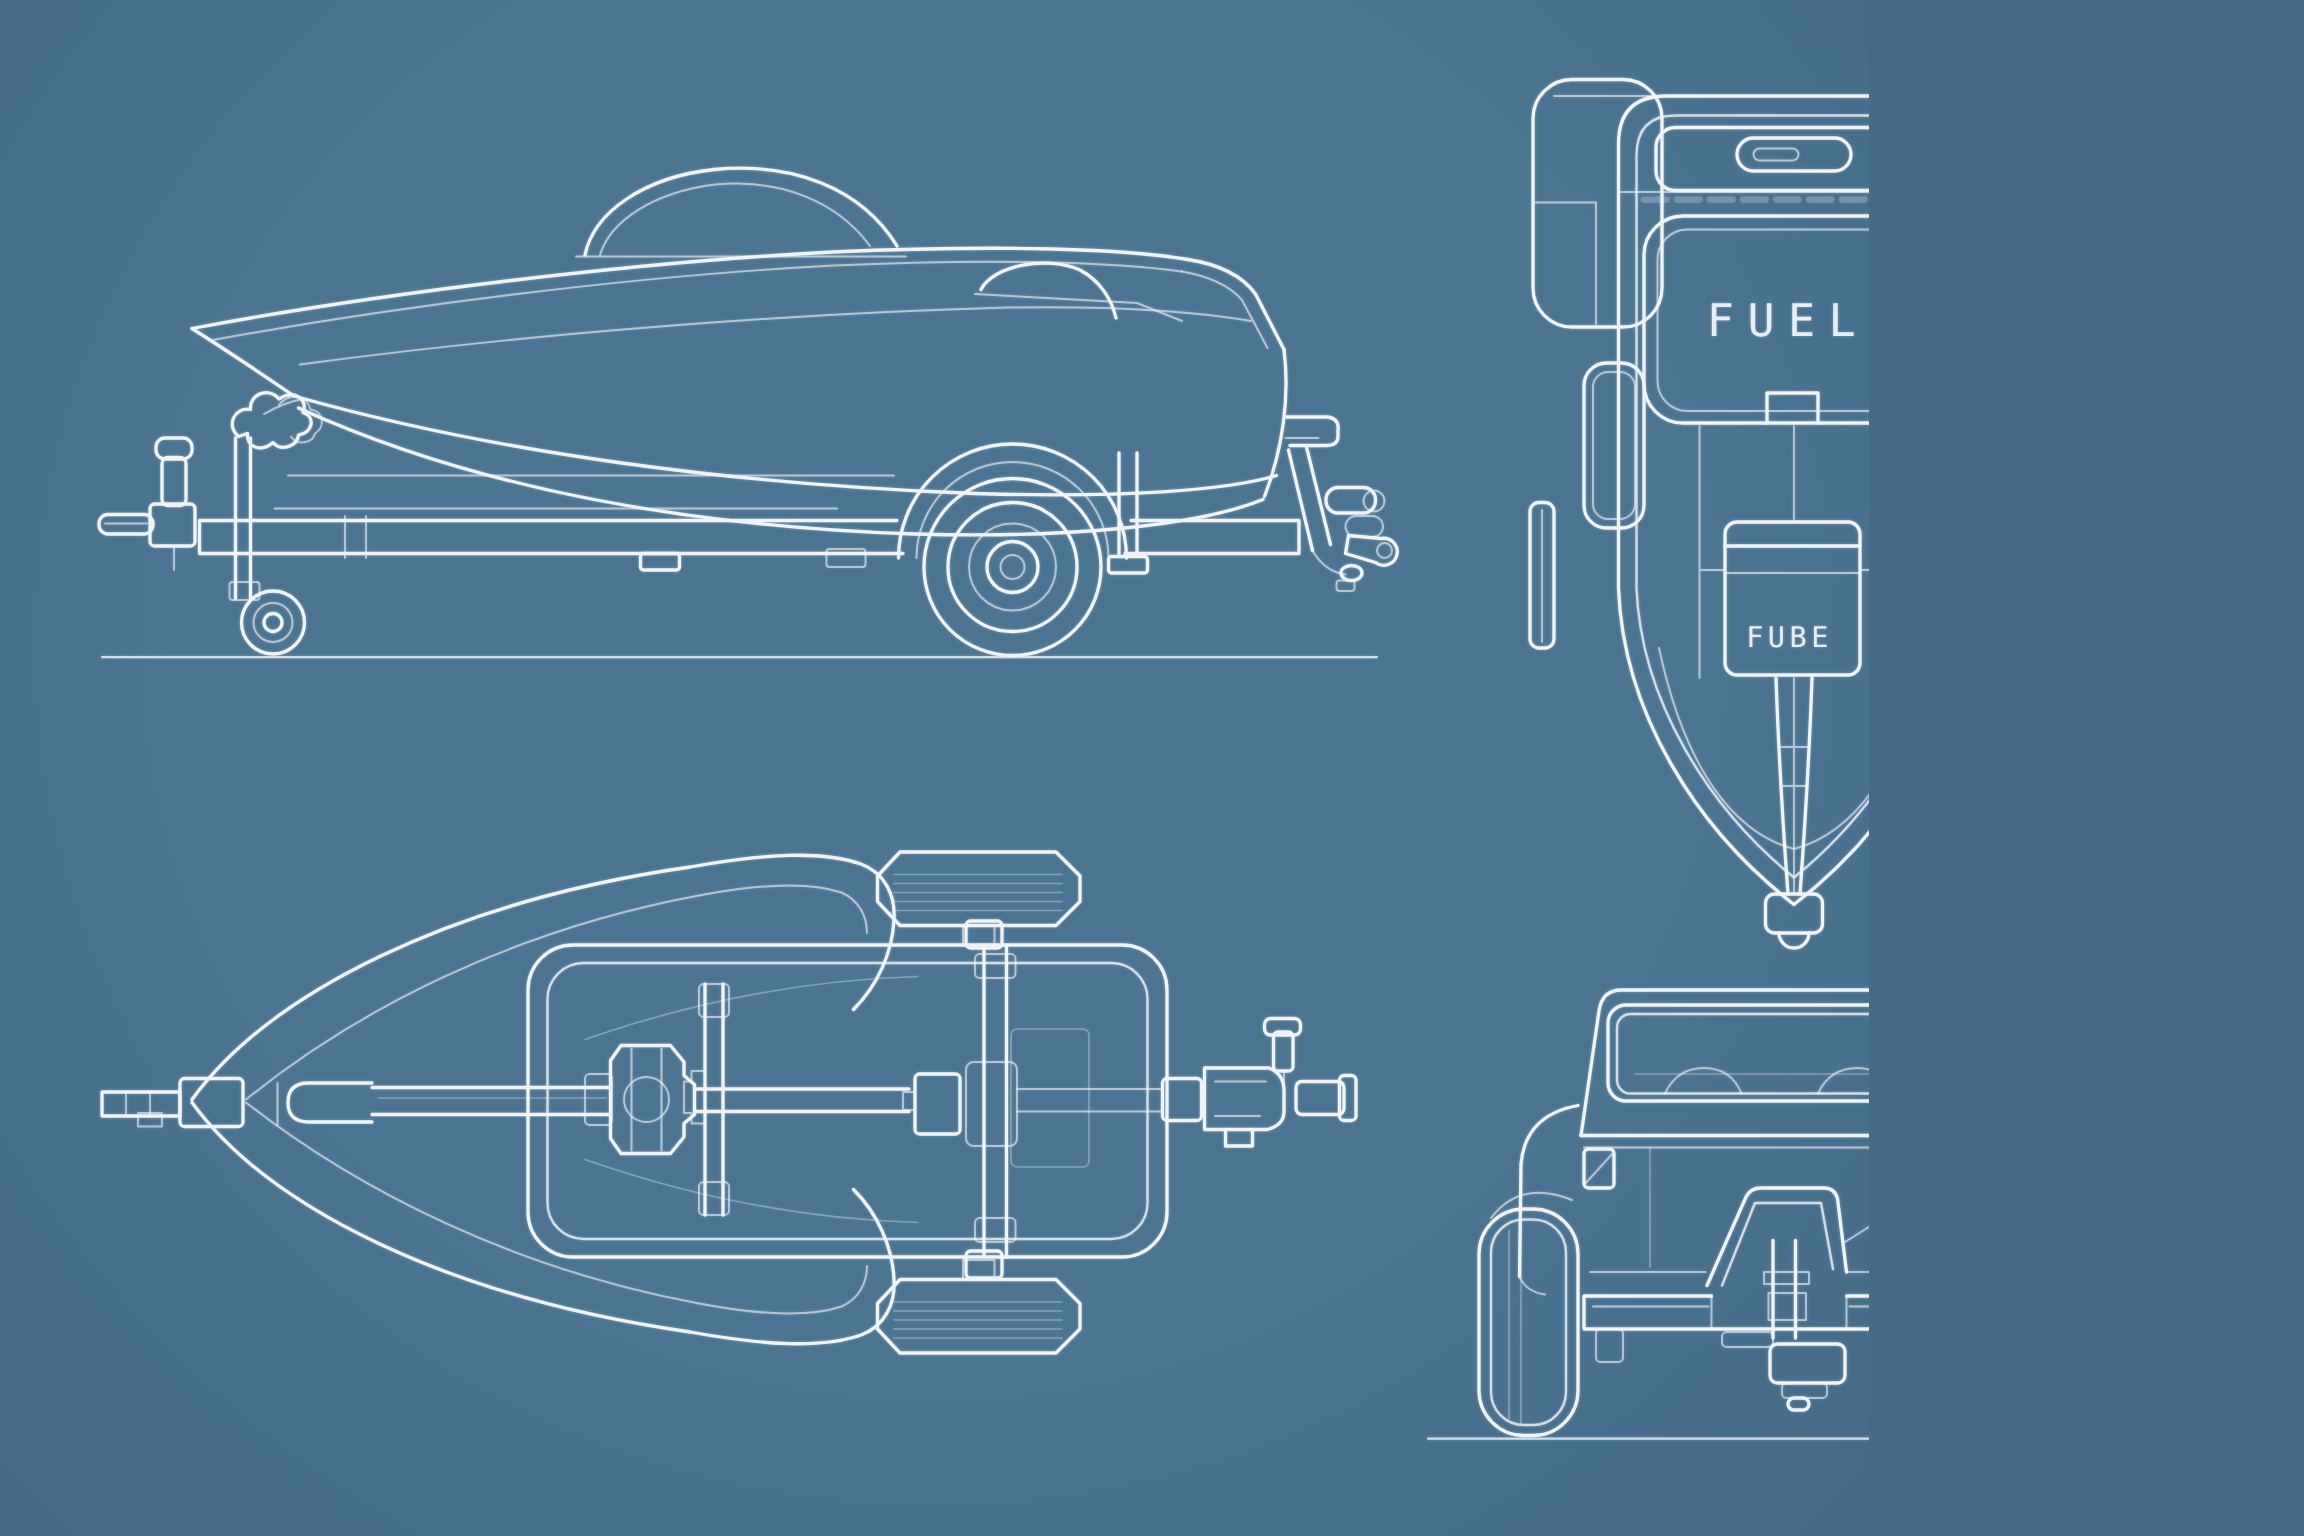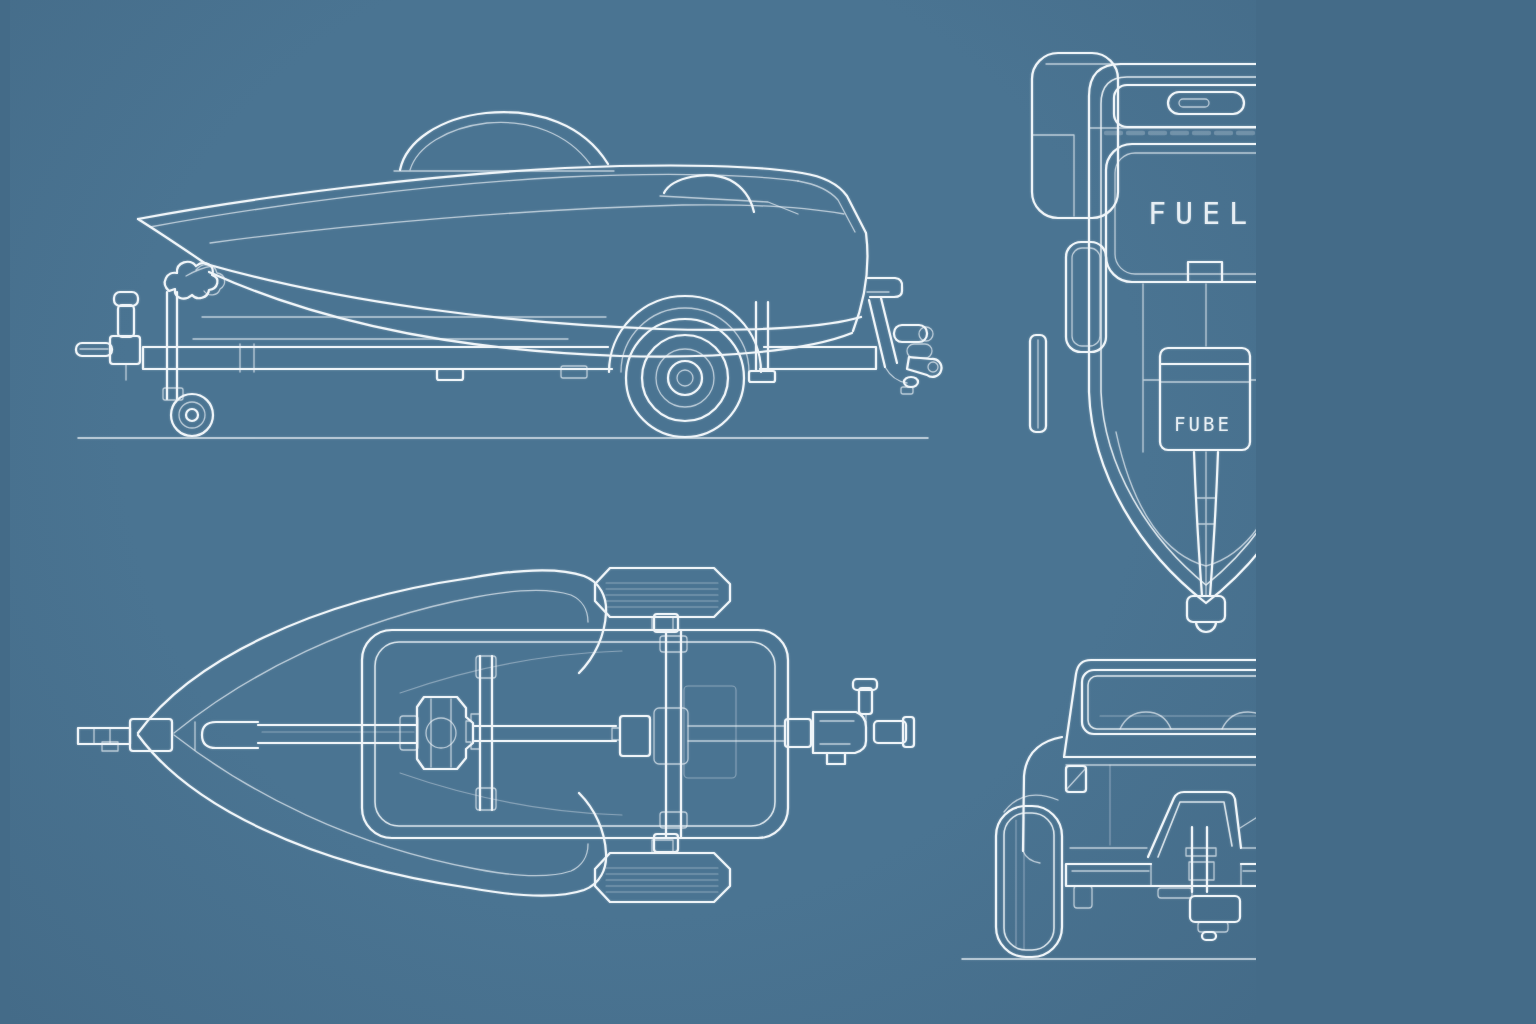--- a/index.html
+++ b/index.html
@@ -2,21 +2,21 @@
 <html style="--background: #4a7492; --background-edge: #446b88; --line: #eef4f8; --crayon-body: #e78a3c; --crayon-dark: #bf5a1e; --crayon-stripe: #2b2b2b; --sparkle: #e89140;"><head>
 <meta charset="utf-8">
 <style>
   :root{
     --background:#4a7492; --background-edge:#446b88; --line:#eef4f8;
     --crayon-body:#e78a3c; --crayon-dark:#bf5a1e; --crayon-stripe:#2b2b2b; --sparkle:#e89140;
   }
   html,body{margin:0;padding:0}
   body{width:1536px;height:1024px;overflow:hidden;background:var(--background-edge)}
   .stage{position:relative;width:1246px;height:1024px;overflow:hidden;
-    background:radial-gradient(ellipse at 50% 42%, var(--background) 0%, var(--background) 58%, var(--background-edge) 100%);margin-left:10px;}
+    background:radial-gradient(ellipse at 50% 42%, var(--background) 0%, var(--background) 58%, var(--background-edge) 100%);}
   svg{display:block;filter:drop-shadow(0 0 1.1px rgba(238,244,248,.38))}
   g.vw{stroke:var(--line);fill:none;stroke-width:2.2;stroke-linecap:round;stroke-linejoin:round}
   .fn{stroke-width:1.3;opacity:.6}
   .md{stroke-width:1.6;opacity:.8}
   .f3{stroke-width:1.1;opacity:.32}
   .gnd{stroke-width:1.5;opacity:.8}
   .hatchband{stroke-width:4.5;opacity:.2;stroke-dasharray:15 7}
   .lbl{fill:var(--line);stroke:none;font-family:"DejaVu Sans Mono","Liberation Mono",monospace;opacity:.95}
   .c-body{fill:var(--crayon-body);stroke:none}
   .c-dark{fill:var(--crayon-dark);stroke:none}

